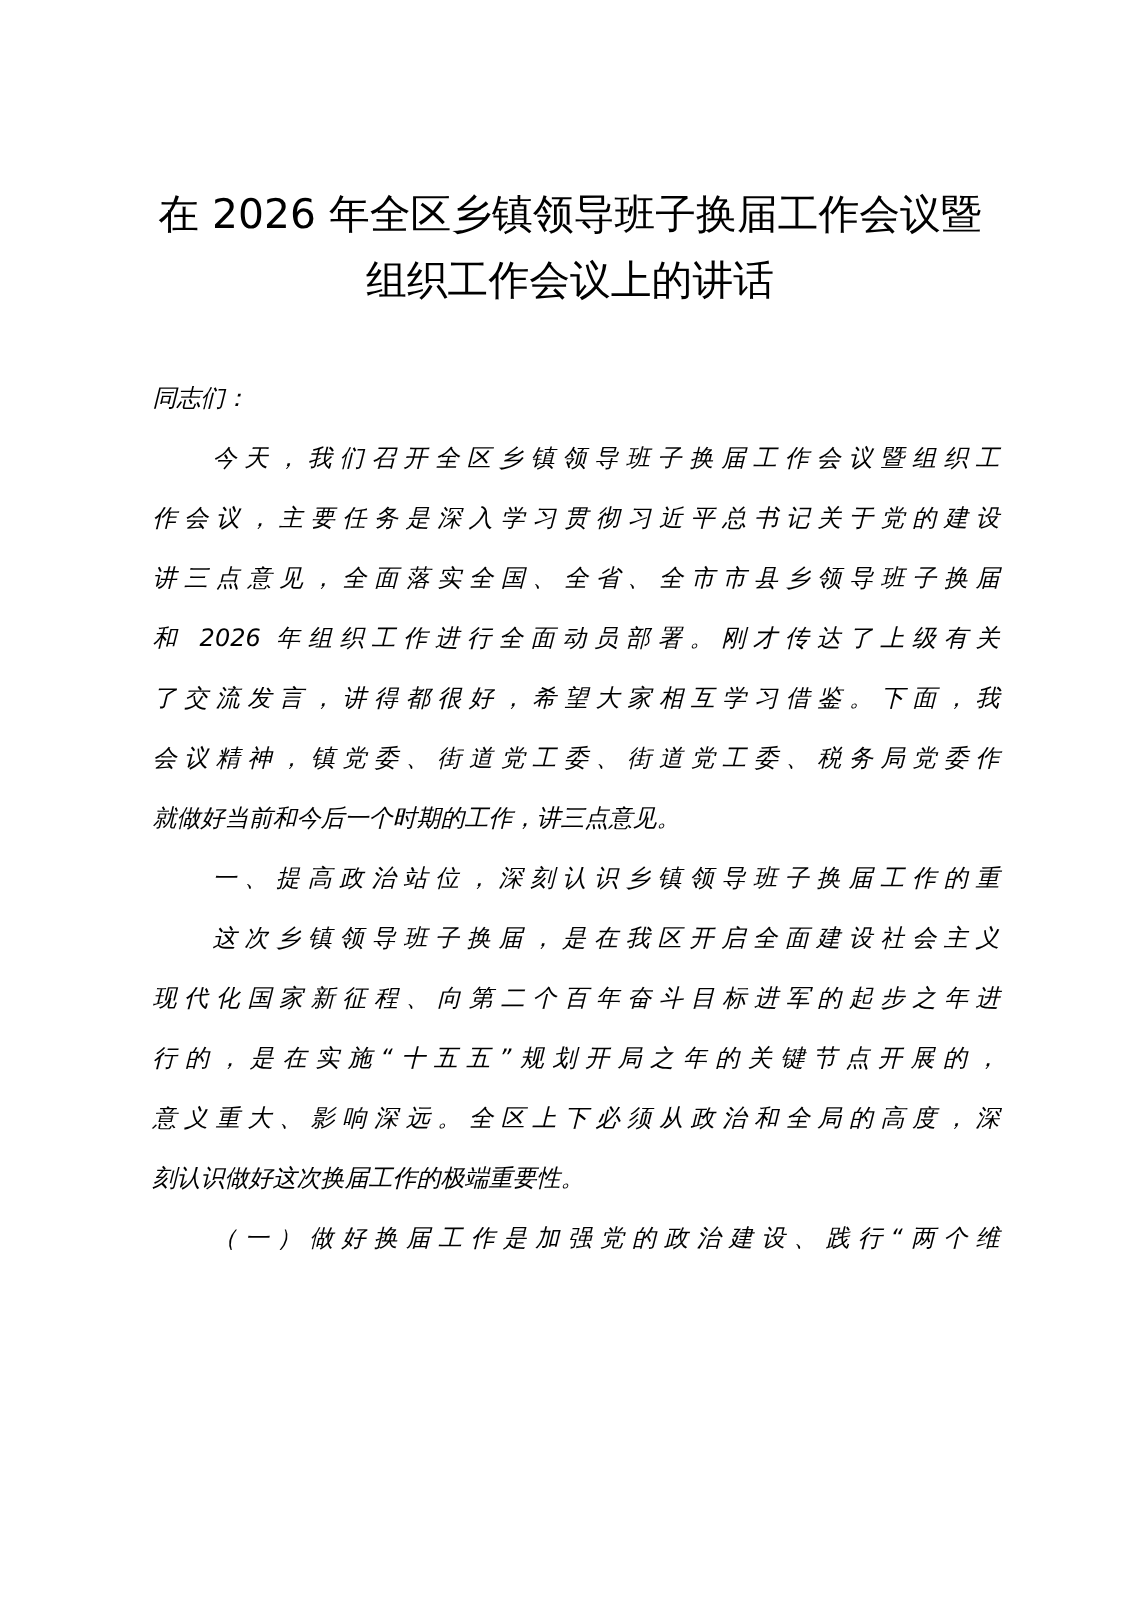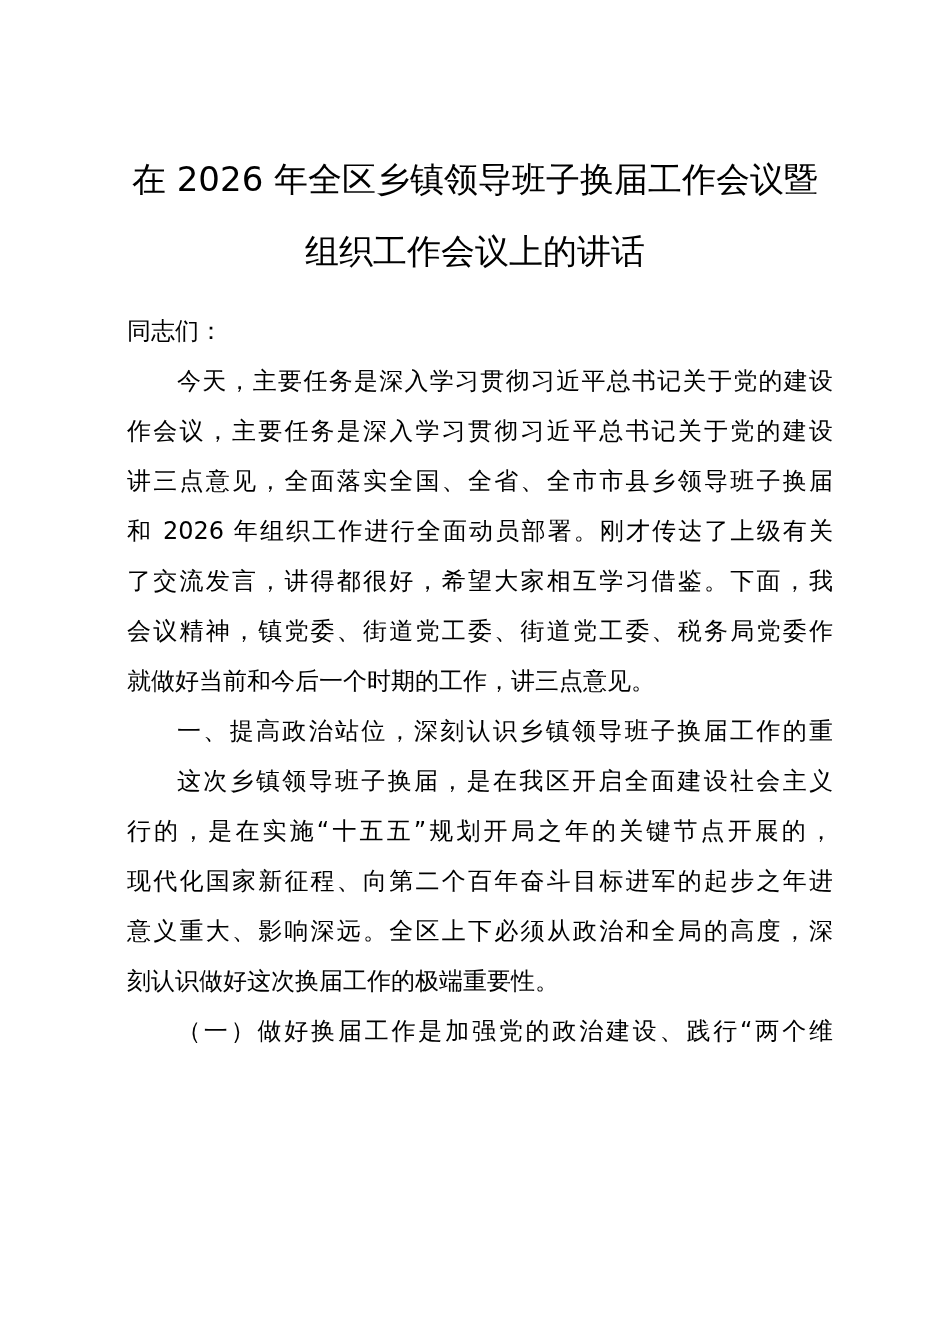--- a/index.html
+++ b/index.html
@@ -2,46 +2,46 @@
 <html><head>
   <meta charset="utf-8">
   <style>
     html, body { margin: 0; padding: 0; background: #ffffff; }
     body { width: 950px; height: 1344px; position: relative; overflow: hidden;
            font-family: "DejaVu Sans", sans-serif; color: #000; }
     .page { position: absolute; left: 0; top: 0; width: 818px; height: 1344px; background: #fff; }
     .title { position: absolute; left: 100px; width: 750px; top: 156px; text-align: center;
              font-size: 34px; line-height: 46px; letter-spacing: 0px; }
     .title div { height: 46px; white-space: nowrap; }
-    .title .l2 { margin-top: 26px; }
-    .body { position: absolute; left: 127px; top: 308px; width: 706px; font-size: 24px; }
+    .title .l2 { margin-top: 9px; }
+    .body { position: absolute; left: 127px; top: 308px; width: 706px; font-size: 20px; font-style: italic; }
     .line { height: 50px; line-height: 46px; white-space: nowrap; text-align: justify;
             text-align-last: justify; }
     .line.last { text-align-last: left; }
     .ind { padding-left: 50px; }
   </style>
 </head>
 <body>
 
 <div class="page">
   <div class="title">
     <div class="l1">在 2026 年全区乡镇领导班子换届工作会议暨</div>
     <div class="l2">组织工作会议上的讲话</div>
   </div>
 
   <div class="body">
     <div class="line last">同志们：</div>
-    <div class="line ind">今天，主要任务是深入学习贯彻习近平总书记关于党的建设</div>
+    <div class="line ind">今天，我们召开全区乡镇领导班子换届工作会议暨组织工</div>
     <div class="line">作会议，主要任务是深入学习贯彻习近平总书记关于党的建设</div>
     <div class="line">讲三点意见，全面落实全国、全省、全市市县乡领导班子换届</div>
     <div class="line">和 2026 年组织工作进行全面动员部署。刚才传达了上级有关</div>
     <div class="line">了交流发言，讲得都很好，希望大家相互学习借鉴。下面，我</div>
     <div class="line">会议精神，镇党委、街道党工委、街道党工委、税务局党委作</div>
     <div class="line last">就做好当前和今后一个时期的工作，讲三点意见。</div>
     <div class="line ind">一、提高政治站位，深刻认识乡镇领导班子换届工作的重</div>
     <div class="line ind">这次乡镇领导班子换届，是在我区开启全面建设社会主义</div>
+    <div class="line">现代化国家新征程、向第二个百年奋斗目标进军的起步之年进</div>
     <div class="line">行的，是在实施“十五五”规划开局之年的关键节点开展的，</div>
-    <div class="line">现代化国家新征程、向第二个百年奋斗目标进军的起步之年进</div>
     <div class="line">意义重大、影响深远。全区上下必须从政治和全局的高度，深</div>
     <div class="line last">刻认识做好这次换届工作的极端重要性。</div>
     <div class="line ind">（一）做好换届工作是加强党的政治建设、践行“两个维</div>
   </div>
 </div>
 
 </body></html>

